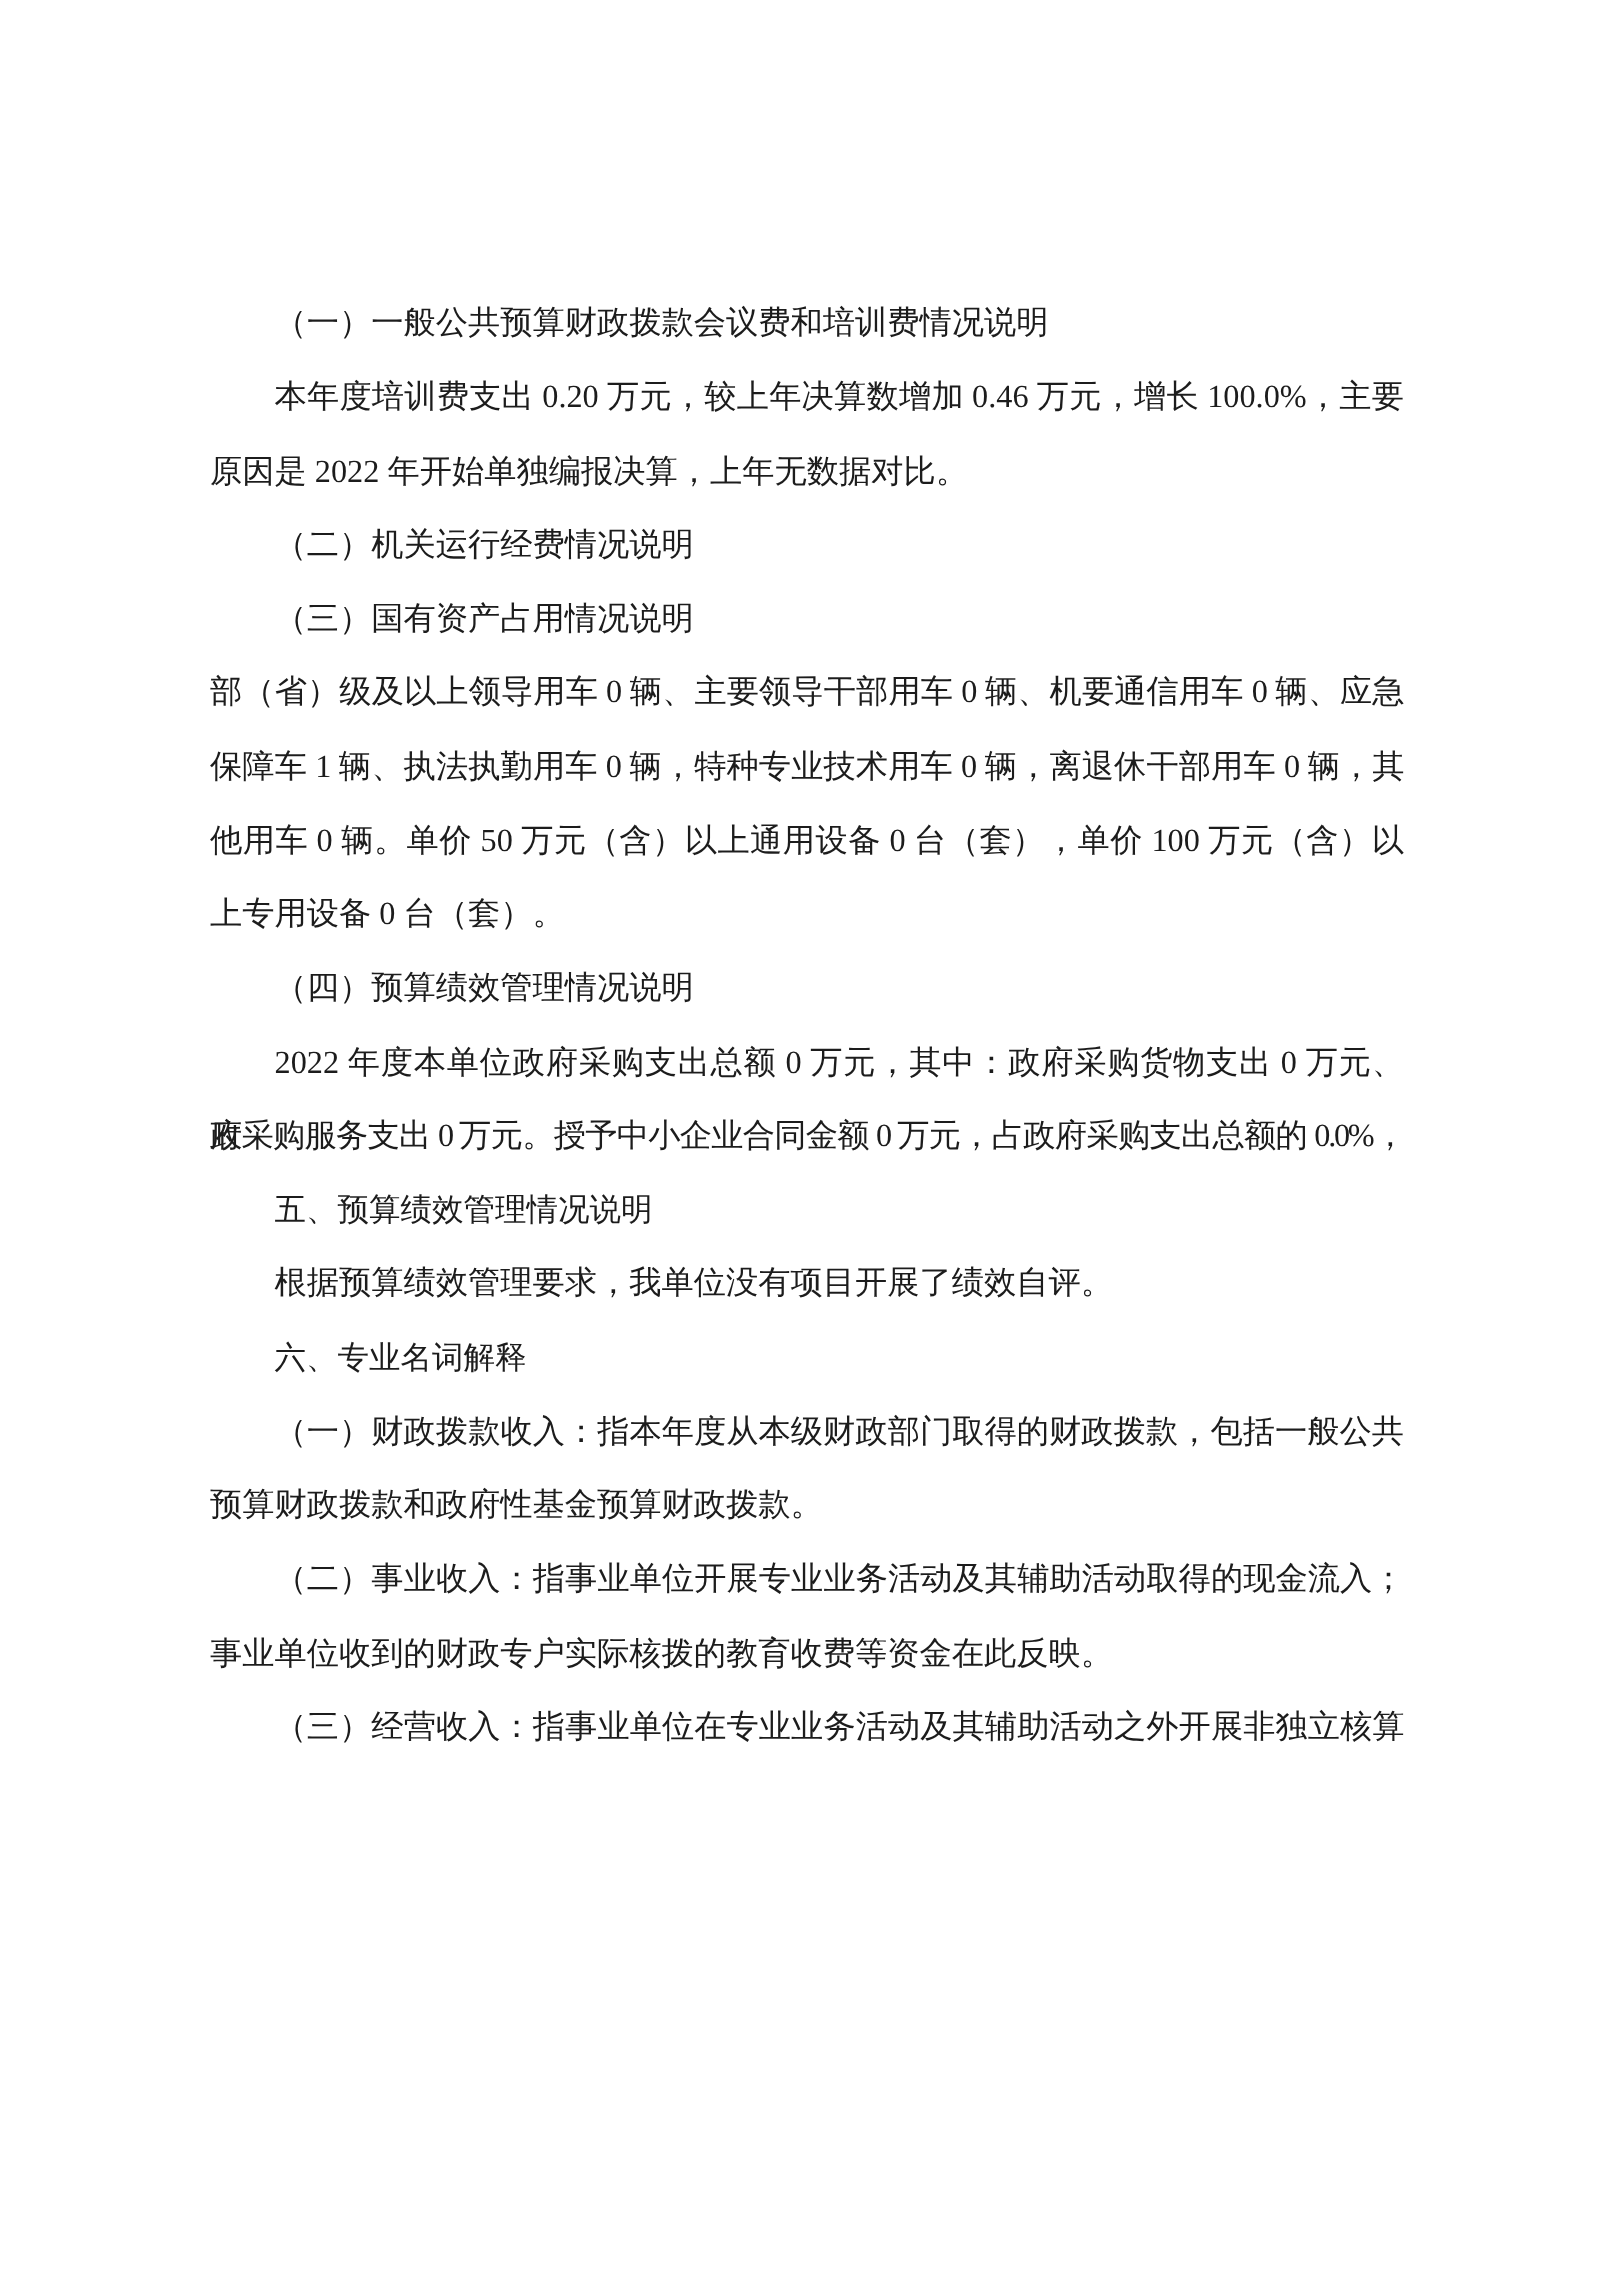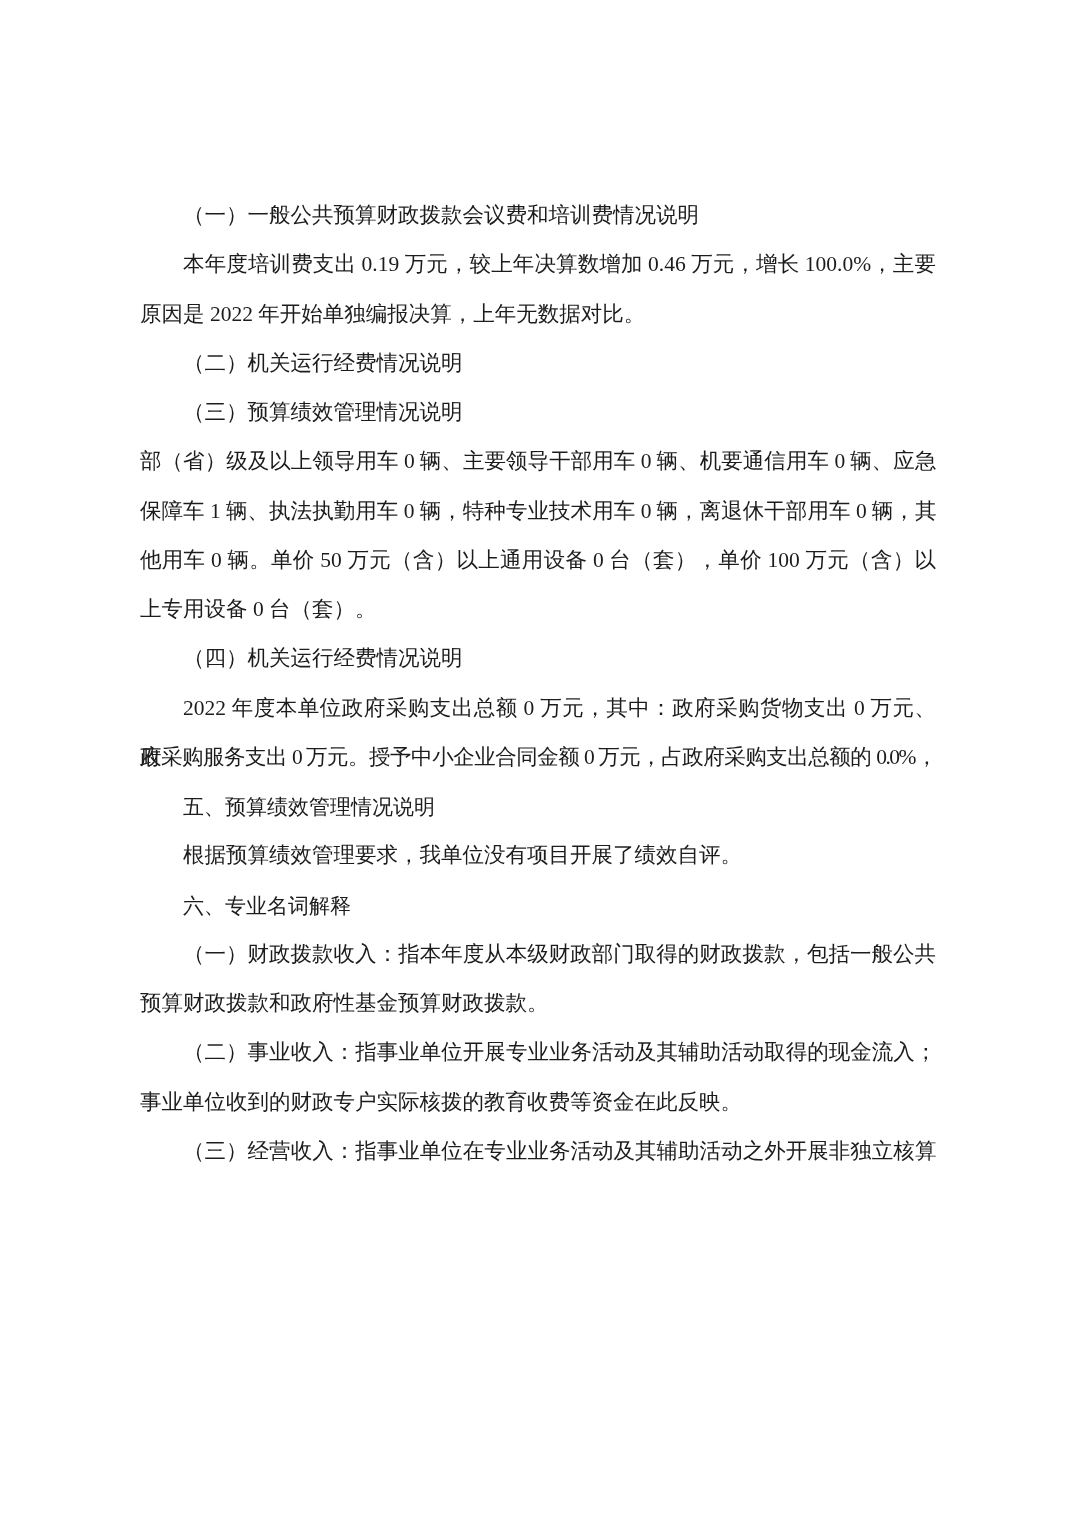--- a/index.html
+++ b/index.html
@@ -45,29 +45,29 @@
     font-size: 21px;
   }
 </style>
 </head>
 <body>
 
 <div class="page">
   <div class="content">
 
     <div class="ln indent">（一）一般公共预算财政拨款会议费和培训费情况说明</div>
-    <div class="ln indent j">本年度培训费支出 0.19 万元，较上年决算数增加 0.46 万元，增长 100.0%，主要</div>
+    <div class="ln indent j">本年度培训费支出 0.20 万元，较上年决算数增加 0.46 万元，增长 100.0%，主要</div>
     <div class="ln">原因是 2022 年开始单独编报决算，上年无数据对比。</div>
     <div class="ln indent">（二）机关运行经费情况说明</div>
-    <div class="ln indent">（三）预算绩效管理情况说明</div>
+    <div class="ln indent">（三）国有资产占用情况说明</div>
     <div class="ln j tight">部（省）级及以上领导用车 0 辆、主要领导干部用车 0 辆、机要通信用车 0 辆、应急</div>
     <div class="ln j tight">保障车 1 辆、执法执勤用车 0 辆，特种专业技术用车 0 辆，离退休干部用车 0 辆，其</div>
     <div class="ln j">他用车 0 辆。单价 50 万元（含）以上通用设备 0 台（套），单价 100 万元（含）以</div>
     <div class="ln">上专用设备 0 台（套）。</div>
-    <div class="ln indent">（四）机关运行经费情况说明</div>
+    <div class="ln indent">（四）预算绩效管理情况说明</div>
     <div class="ln indent j">2022 年度本单位政府采购支出总额 0 万元，其中：政府采购货物支出 0 万元、政</div>
     <div class="ln j tighter">府采购服务支出 0 万元。授予中小企业合同金额 0 万元，占政府采购支出总额的 0.0%，</div>
     <div class="ln indent bold">五、预算绩效管理情况说明</div>
     <div class="ln indent">根据预算绩效管理要求，我单位没有项目开展了绩效自评。</div>
     <div class="ln indent bold">六、专业名词解释</div>
     <div class="ln indent j">（一）财政拨款收入：指本年度从本级财政部门取得的财政拨款，包括一般公共</div>
     <div class="ln">预算财政拨款和政府性基金预算财政拨款。</div>
     <div class="ln indent j tight">（二）事业收入：指事业单位开展专业业务活动及其辅助活动取得的现金流入；</div>
     <div class="ln">事业单位收到的财政专户实际核拨的教育收费等资金在此反映。</div>
     <div class="ln indent j tight">（三）经营收入：指事业单位在专业业务活动及其辅助活动之外开展非独立核算</div>

